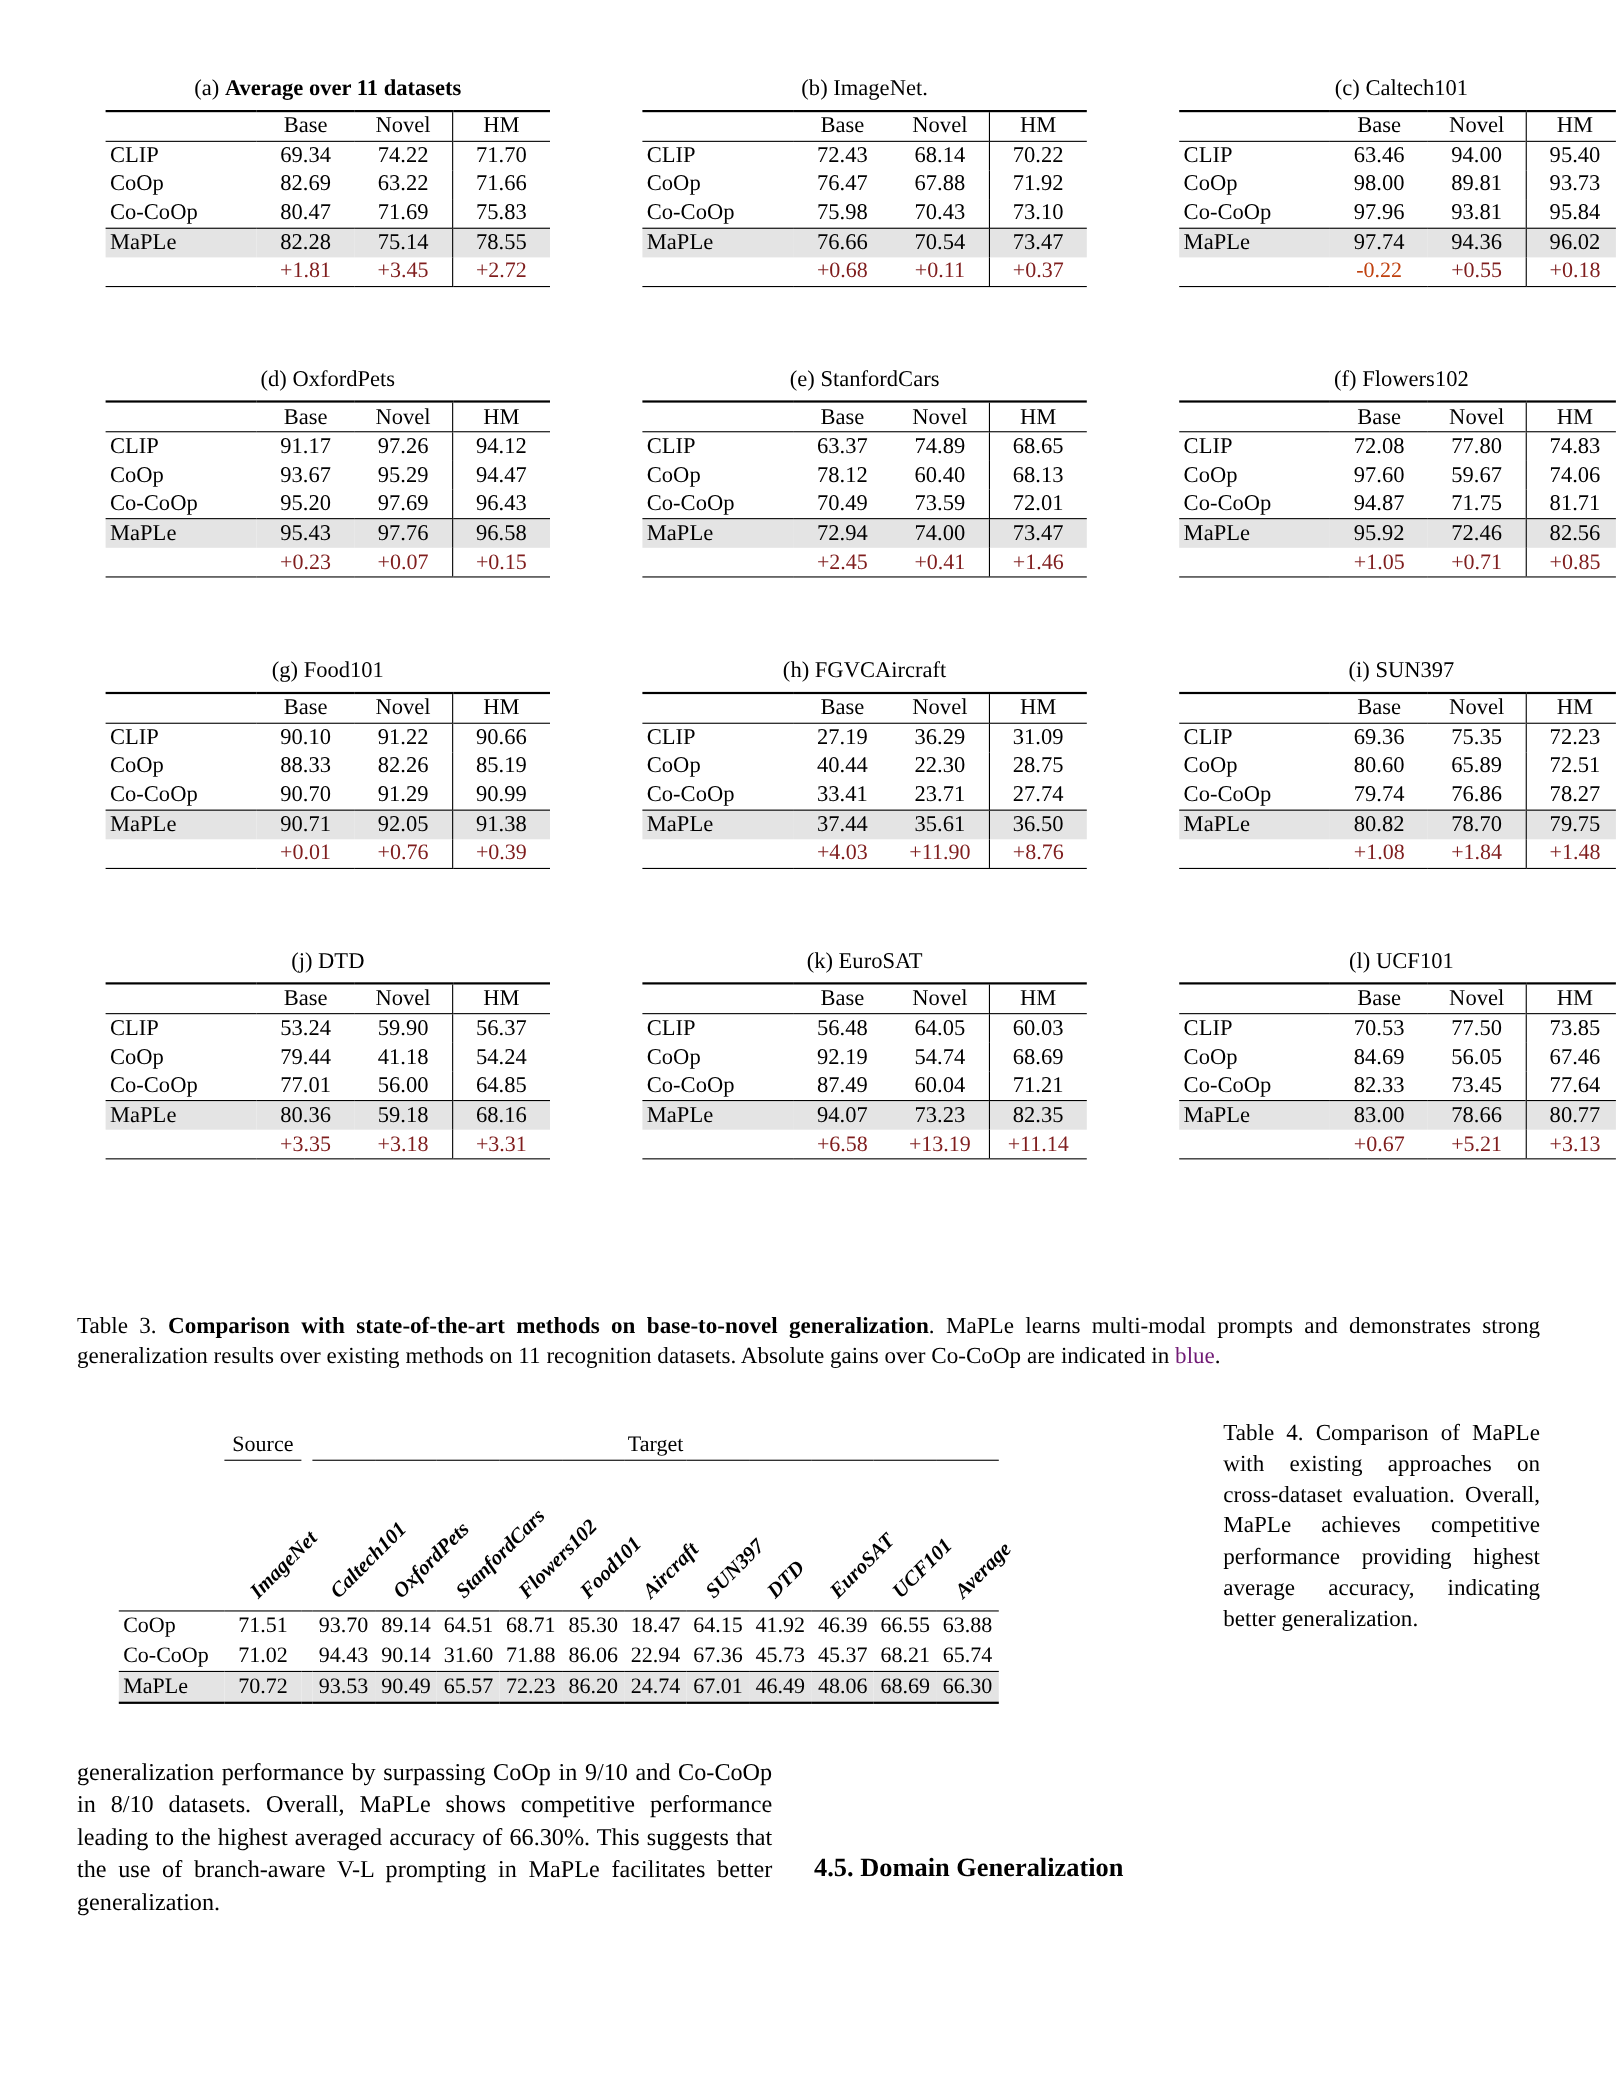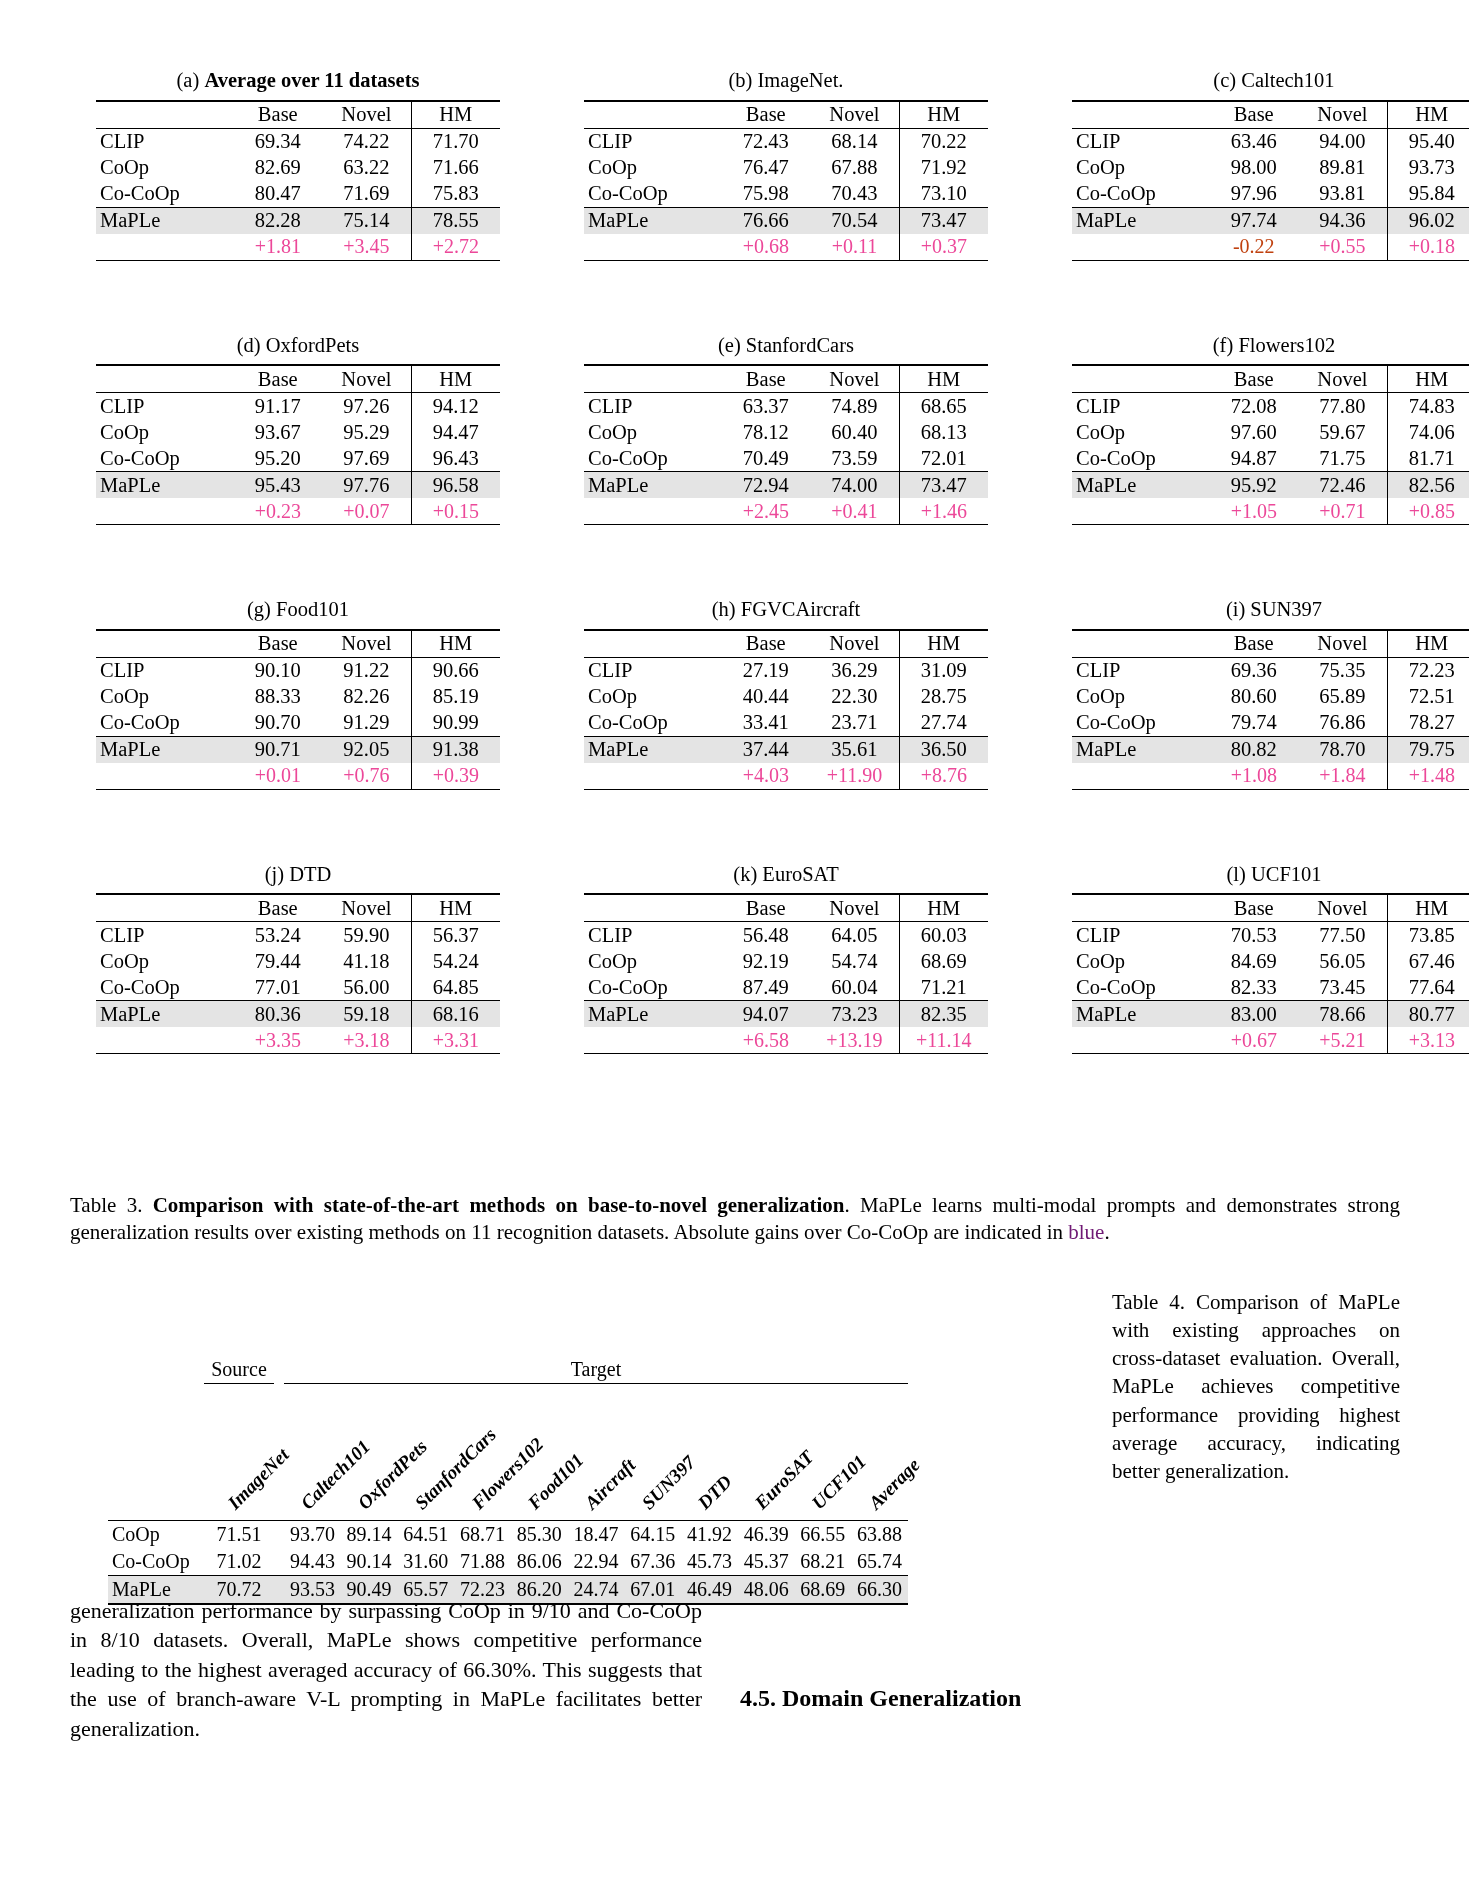--- a/index.html
+++ b/index.html
@@ -65,41 +65,41 @@
   .col-method { text-align: left !important; width: 34%; padding-left: 4px !important; }
   .col-num { width: 22%; }
   .col-hm  { width: 22%; }
   .vbar { border-left: 1px solid #000; }
   .rule-mid td, .rule-mid th { border-top: 1px solid #000; }
   .rule-thick td, .rule-thick th { border-top: 2.2px solid #000; }
   .rule-bot td, .rule-bot th { border-bottom: 1.6px solid #000; }
 
   .hl td { background: #e4e4e4; }
   .bold { font-weight: bold; }
-  .delta td { color: #ec4899; font-size: 20px; padding-top: 2px; }
+  .delta td { color: #7f1d1d; font-size: 20px; padding-top: 2px; }
   .delta td.neg { color: #c0410f; }
 
   
   .t3-caption {
     position: absolute;
     left: 70px;
     top: 1192px;
     width: 1330px;
     font-size: 21px;
     line-height: 1.30;
     text-align: justify;
   }
   .t3-caption b { font-weight: bold; }
   .blue { color: #701a75; }
 
   
   .t4-wrap {
     position: absolute;
     left: 108px;
-    top: 1356px;
+    top: 1300px;
     width: 800px;
   }
   table.t4 {
     border-collapse: collapse;
     width: 800px;
     font-size: 20px;
   }
   table.t4 td, table.t4 th {
     padding: 2px 0;
     text-align: center;

